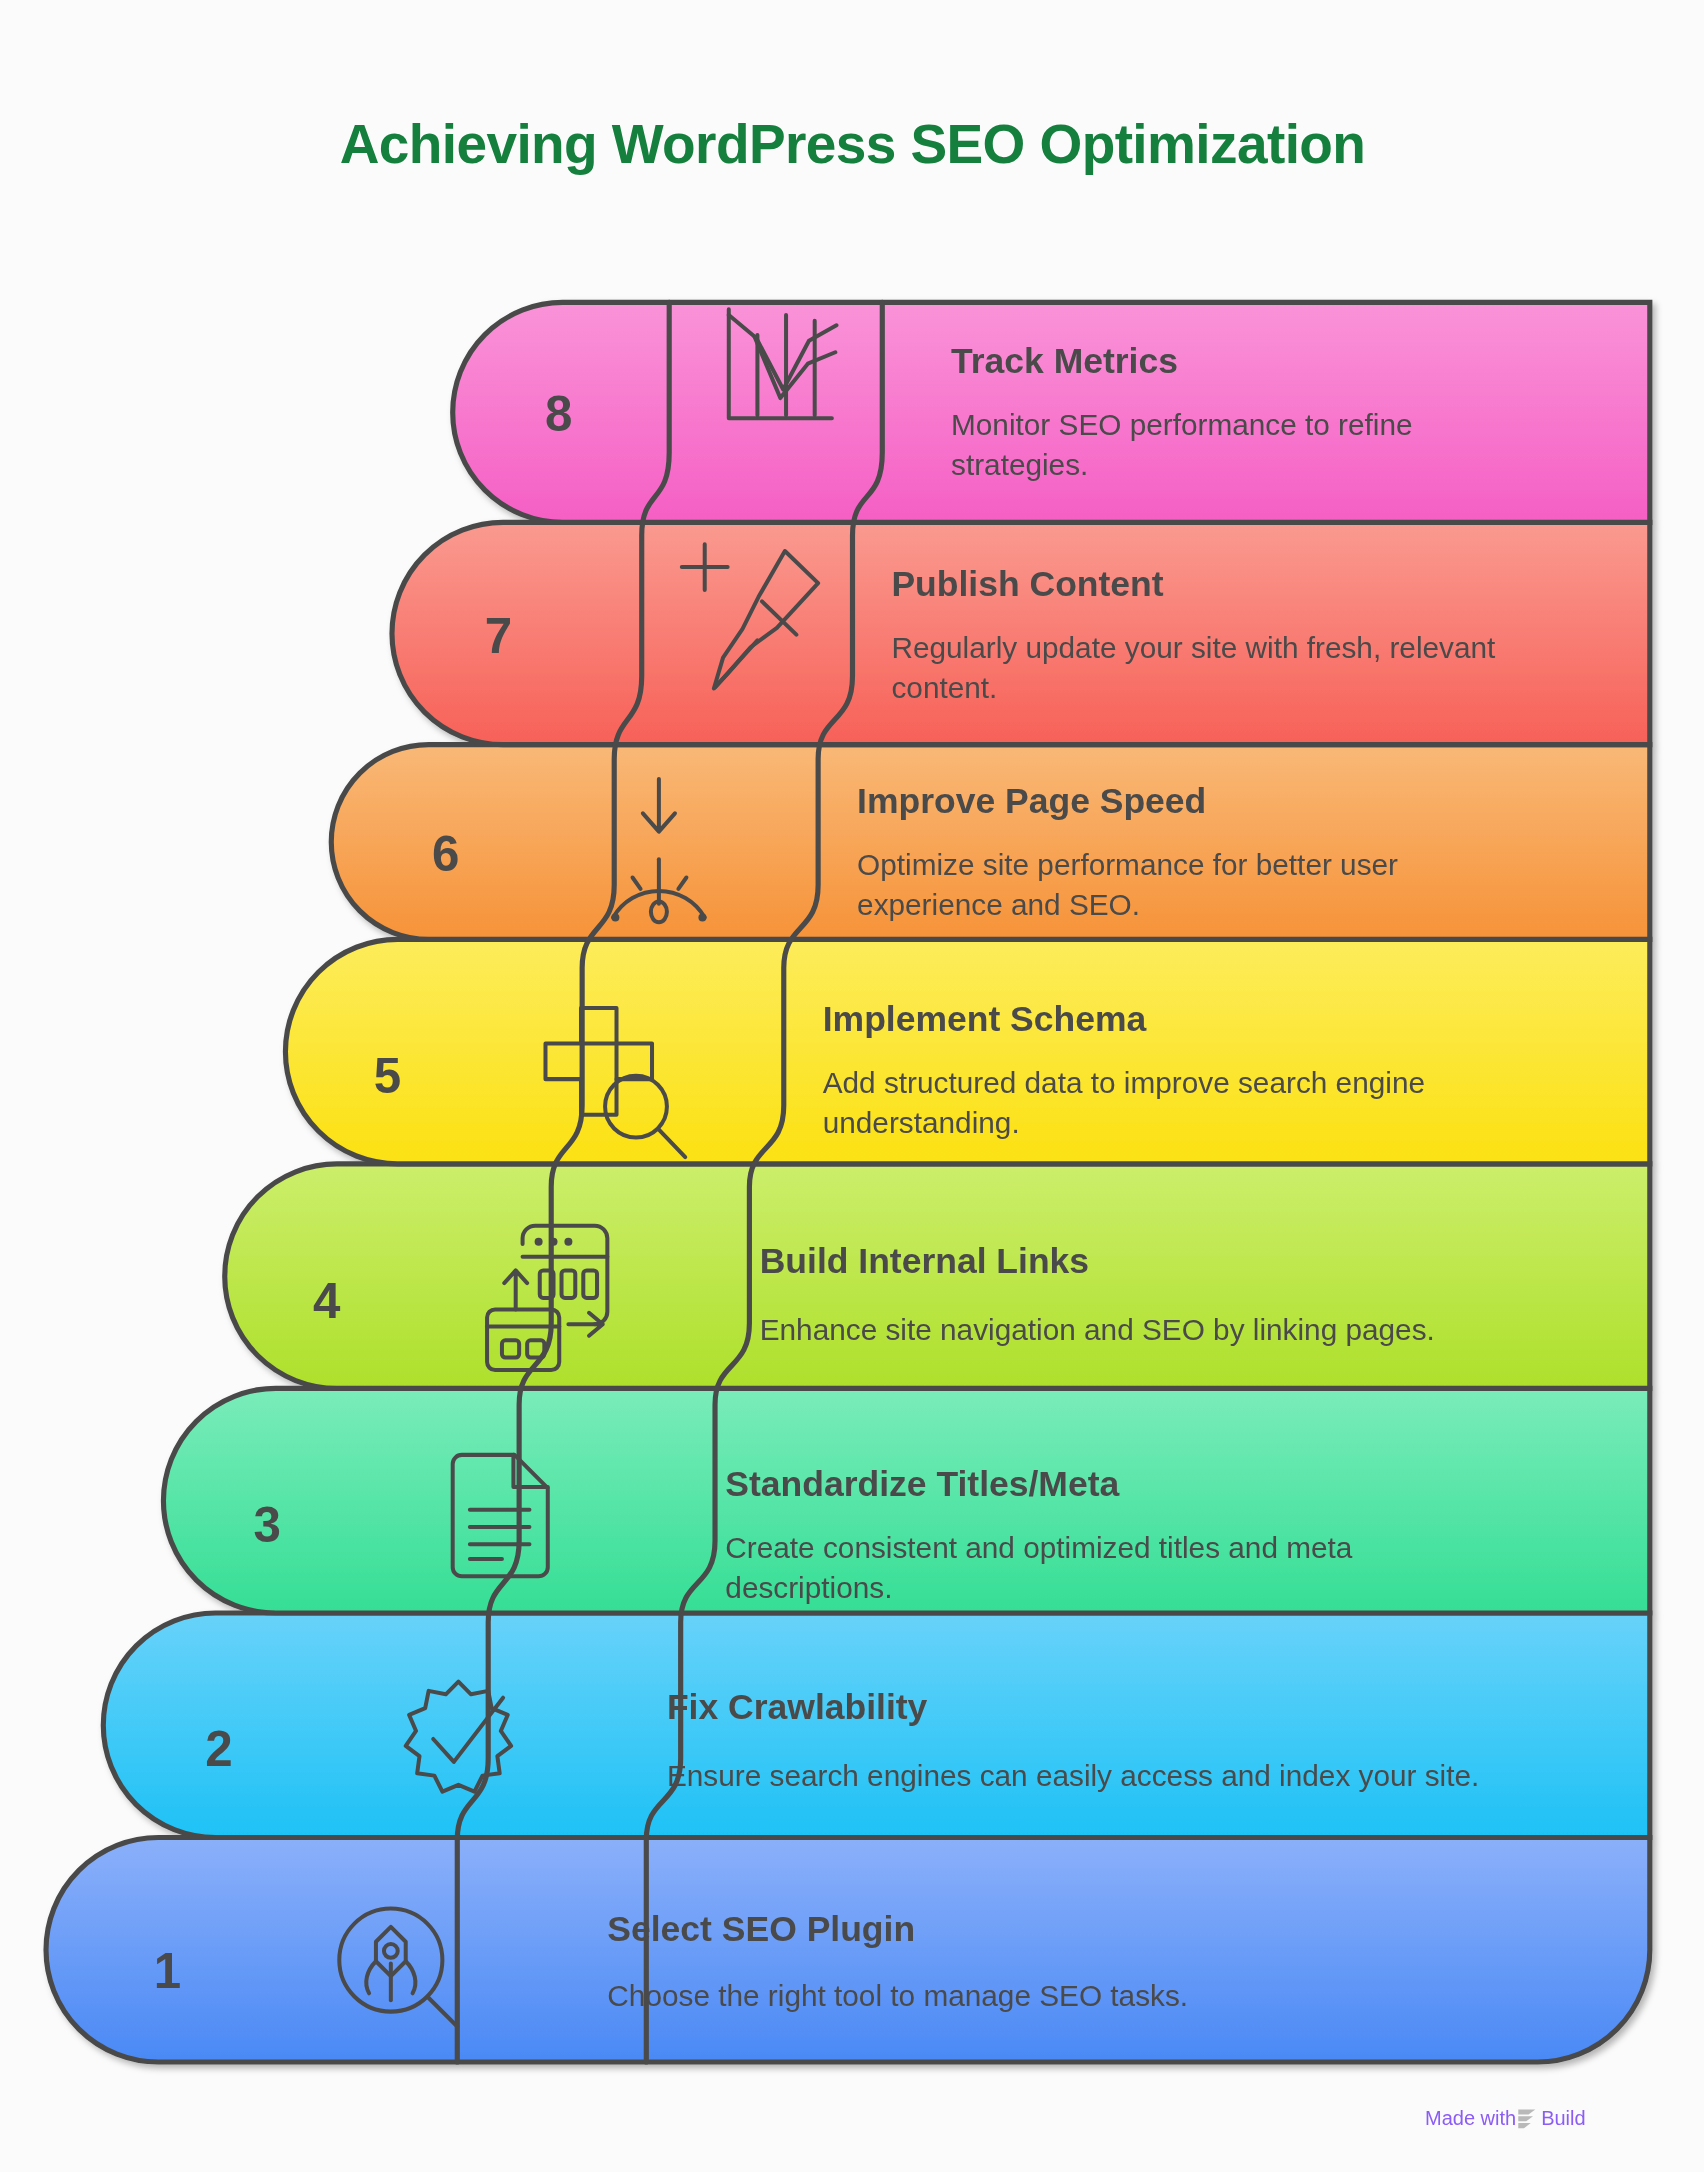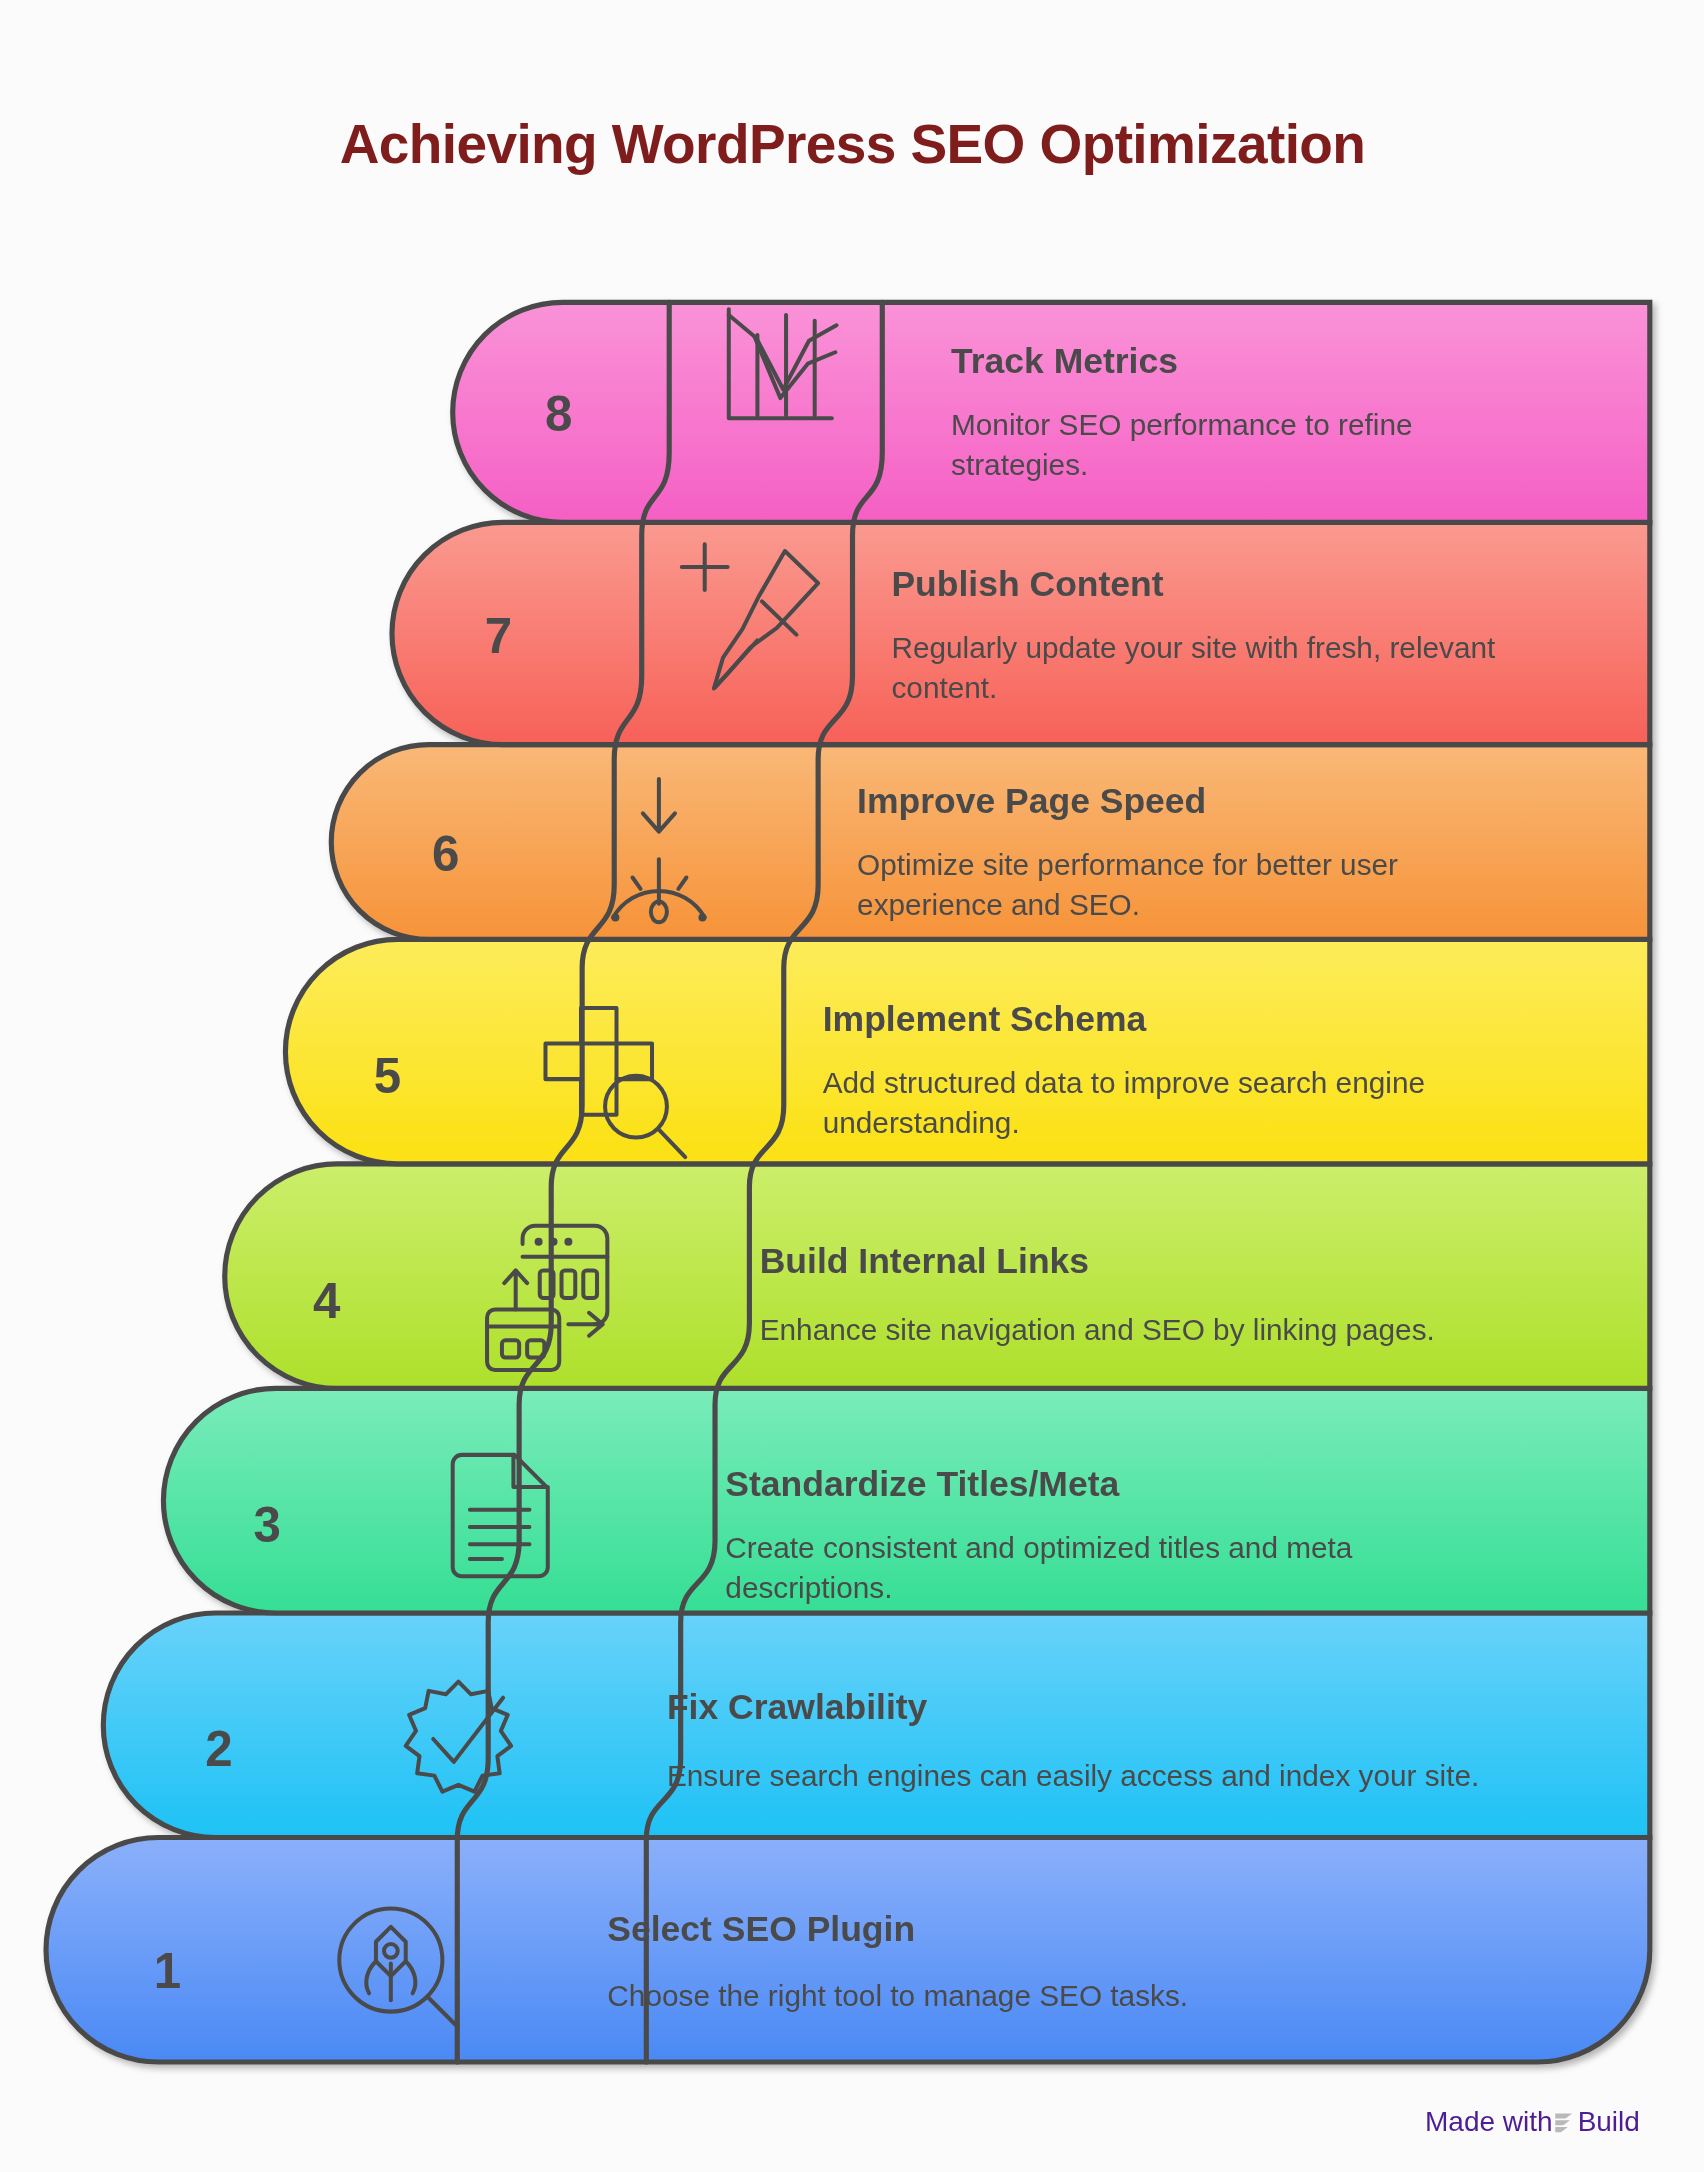--- a/index.html
+++ b/index.html
@@ -5,34 +5,34 @@
   html,body{margin:0;padding:0;}
   body{
     width:1705px;height:2172px;
     background:#fbfbfb;
     font-family:"Liberation Sans","DejaVu Sans",sans-serif;
     position:relative;overflow:hidden;
   }
   #page-title{
     position:absolute;top:112px;left:0;width:1705px;
     text-align:center;
-    font-size:55px;font-weight:bold;color:#7f1d1d;
+    font-size:55px;font-weight:bold;color:#15803d;
     letter-spacing:-0.6px;
   }
   #stairs-wrap{position:absolute;top:0;left:0;width:1705px;height:2172px;}
   svg#stairs{display:block;width:1705px;height:2172px;}
   .step-num{font-size:86px;font-weight:bold;fill:#4a4a4a;text-anchor:middle;dominant-baseline:middle;}
   .step-title{font-size:62px;font-weight:bold;fill:#4a4a4a;}
   .step-desc{font-size:52px;fill:#4a4a4a;}
   .ico{fill:none;stroke:#4a4a4a;stroke-width:7;stroke-linecap:round;stroke-linejoin:round;}
   .ico-f{fill:#4a4a4a;stroke:none;}
   #footer{
     position:absolute;left:1425px;top:2106px;
     display:flex;align-items:center;
-    color:#4c1d95;font-size:28px;
+    color:#8b5cf6;font-size:20px;
   }
   #footer .nap-logo{display:inline-block;width:25px;height:25px;}
 </style>
 </head>
 <body>
 
 <div id="page-title">Achieving WordPress SEO Optimization</div>
 
 <div id="stairs-wrap">
 <svg id="stairs" viewBox="0 0 2976 3792" xmlns="http://www.w3.org/2000/svg">

